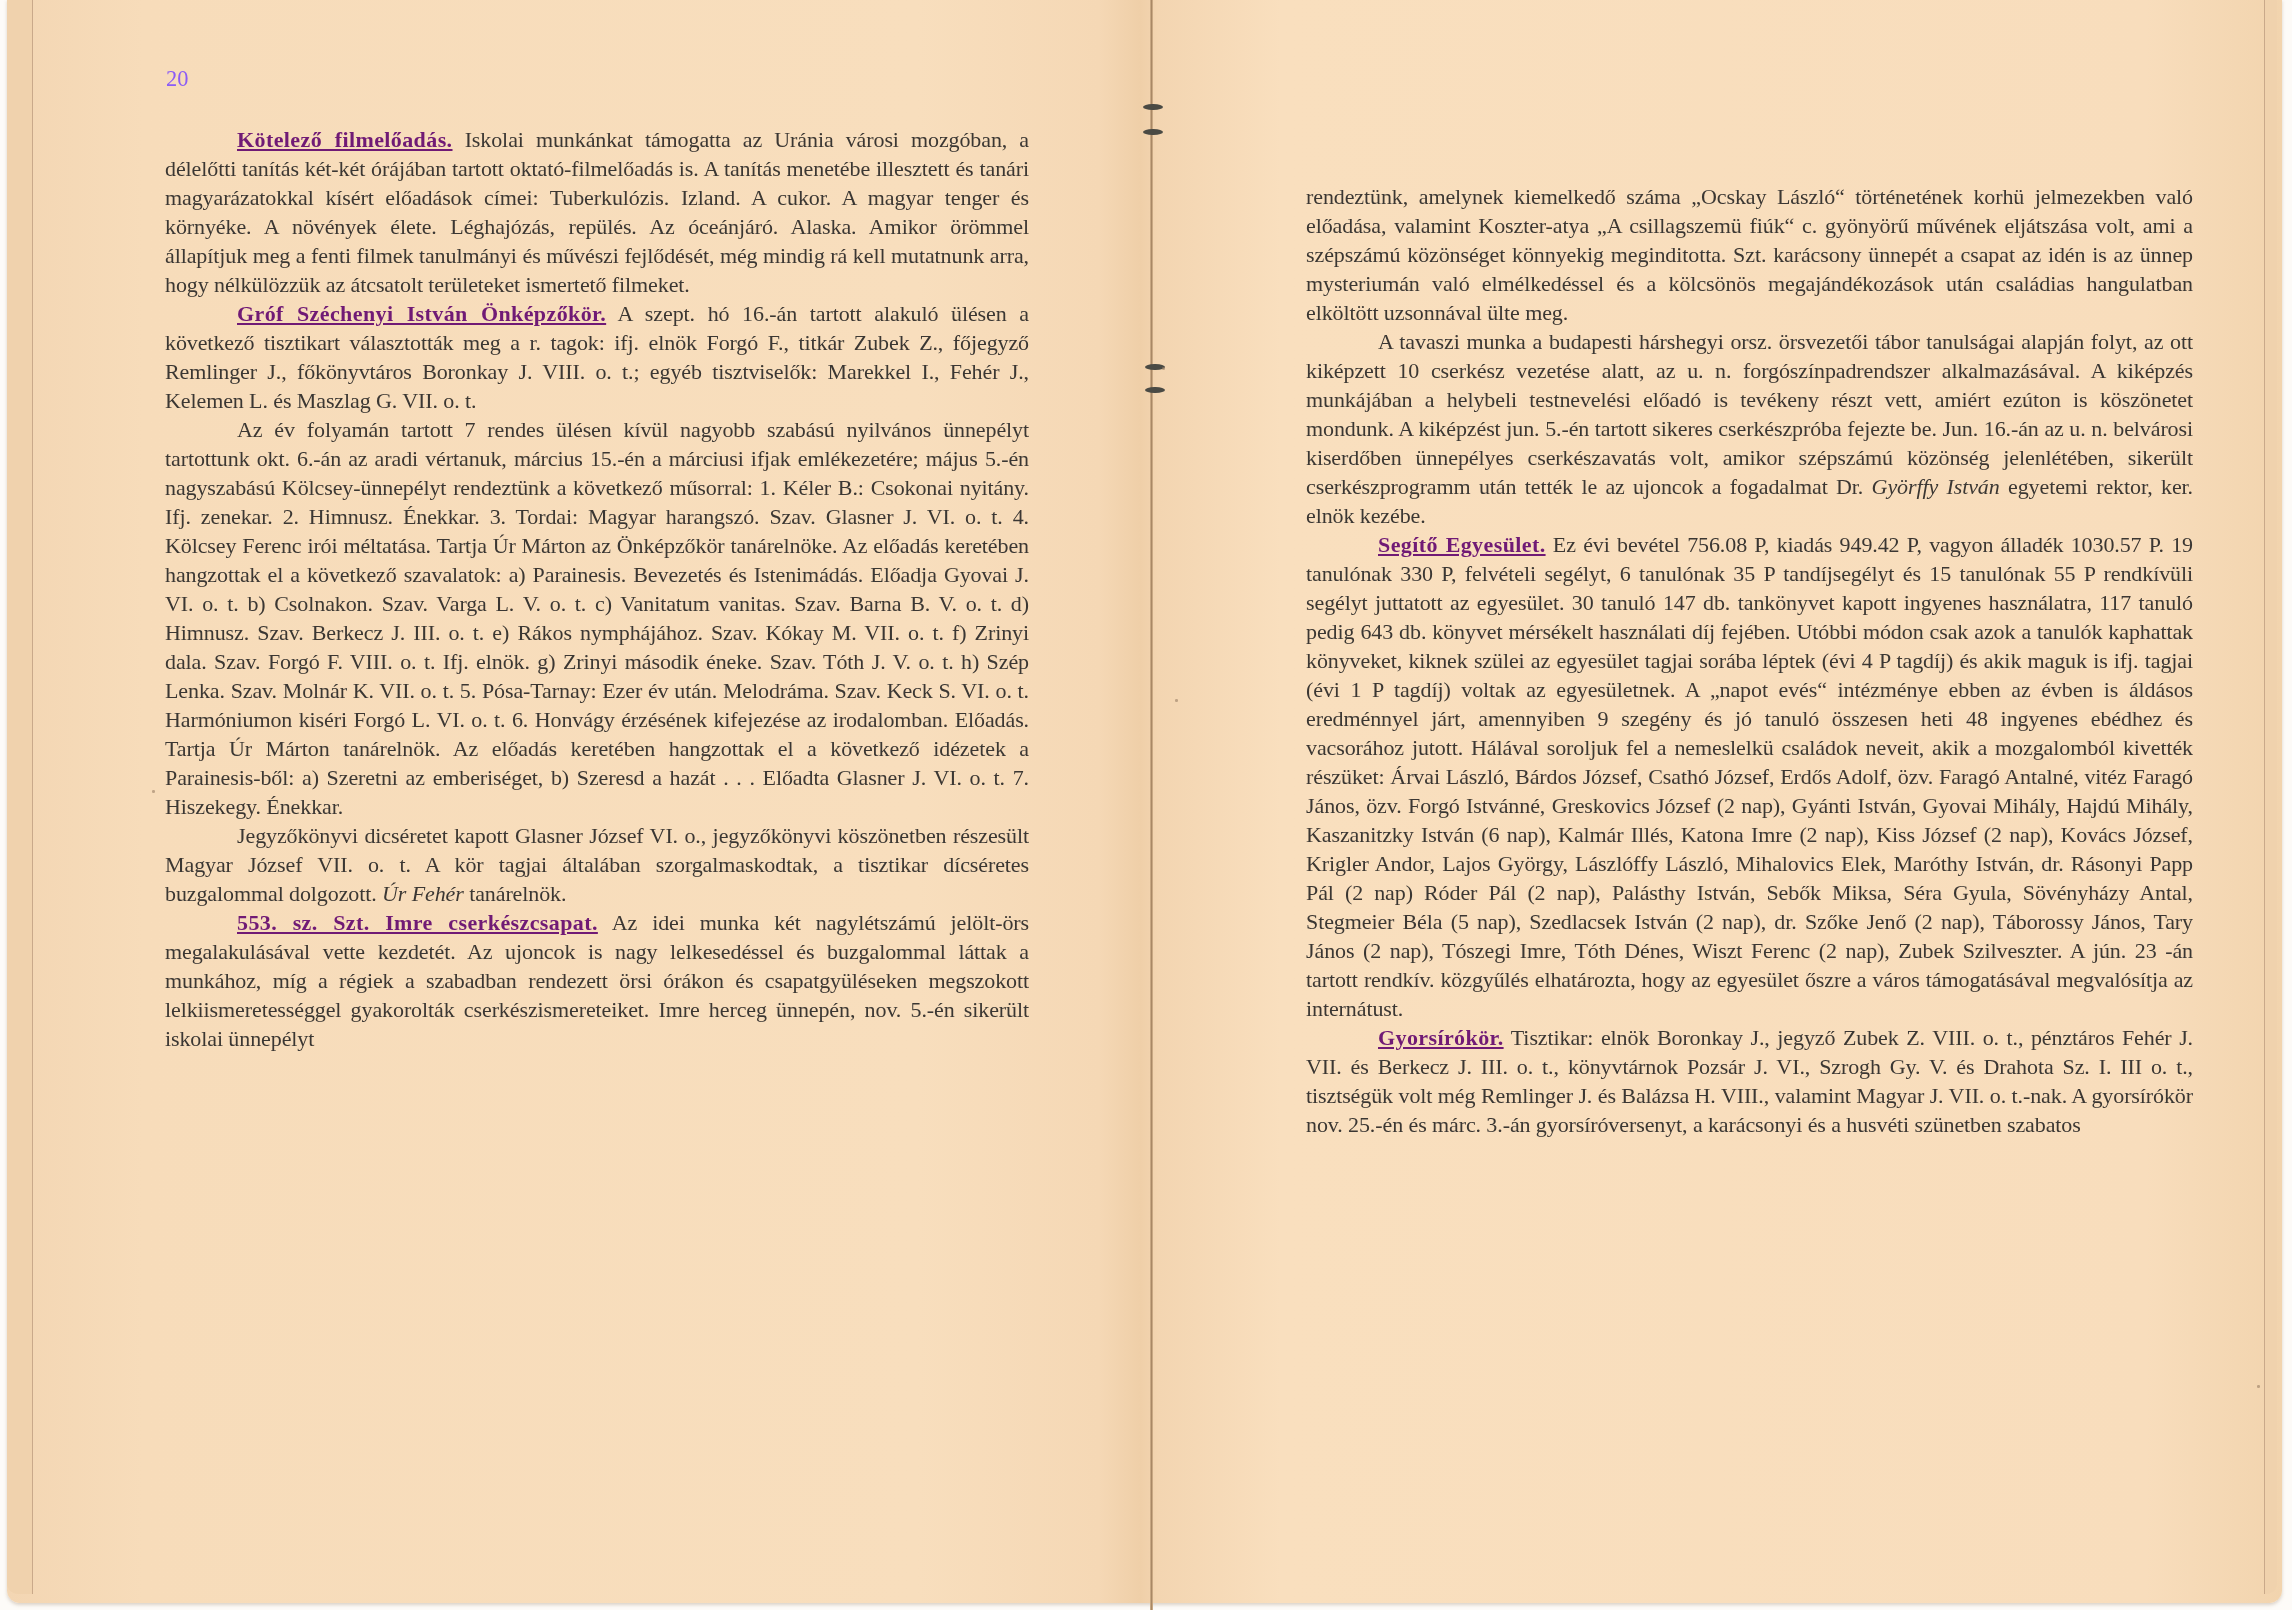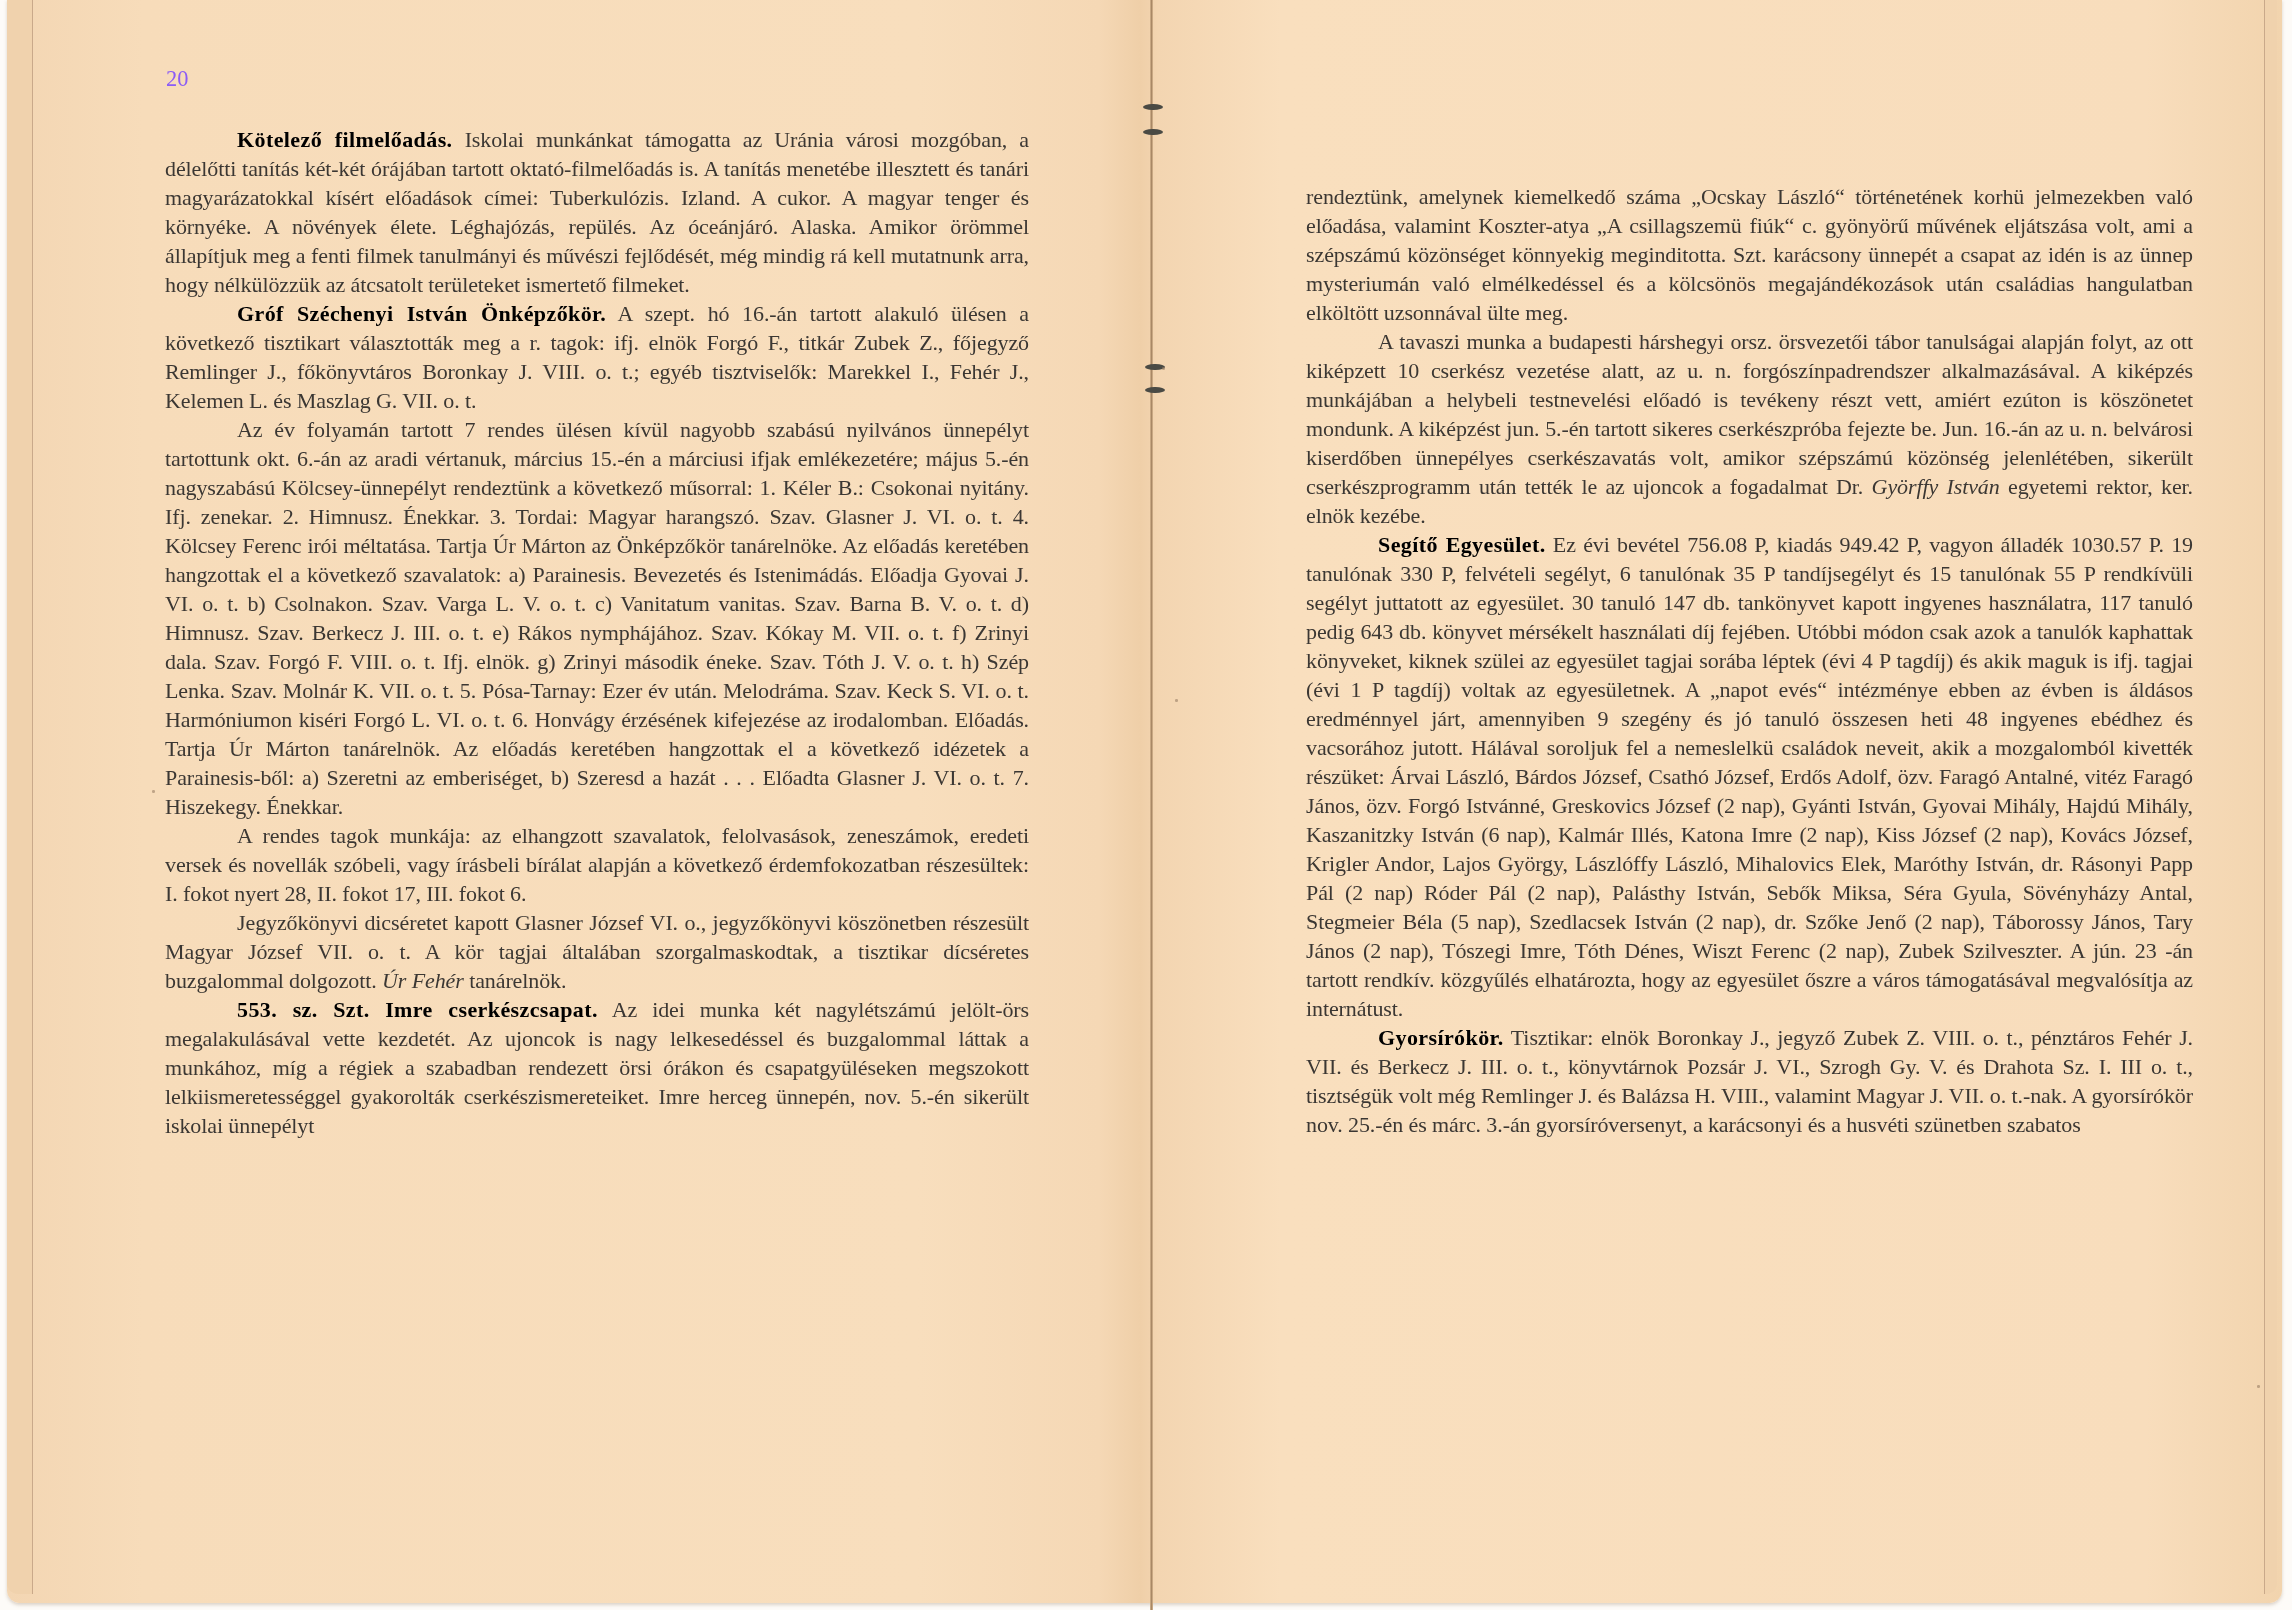--- a/index.html
+++ b/index.html
@@ -23,21 +23,21 @@
   .page-number { position:absolute; font-size:22.4px; color:#8b5cf6; top:66px; }
   .page-left .page-number { left:166px; }
   .page-right .page-number { left:1112px; top:66px; }
   .text-block {
     position:absolute; font-size:22px; line-height:29px; text-align:justify; letter-spacing:-0.1px;
   }
   .page-left .text-block { left:165px; width:864px; }
   .page-right .text-block { left:99px; width:887px;margin-top:48px; }
   .p { margin:0; text-indent:72px; }
   .p.noindent { text-indent:0; }
-  .lead { font-weight:bold; letter-spacing:0.4px; color:#000000; }
+  .lead { font-weight:bold; letter-spacing:0.4px; color:#701a75;text-decoration:underline; }
   .it { font-style:italic; }
   .section-title { text-align:center; font-size:27px; margin:9px 0 3.6px 0; text-indent:0; font-weight:bold; letter-spacing:0.9px; }
   .section-title .it { font-weight:normal; }
   .speck { position:absolute; width:2.7px; height:2.7px; background:#9a7f66; border-radius:50%; opacity:.6; }
 </style>
 </head>
 <body>
 
 <div class="spread"></div>
 <div class="edge-left"></div>
@@ -50,21 +50,20 @@
 
 <div class="page page-left">
   <div class="page-number">20</div>
   <div class="text-block" style="top:125px;">
     <div id="left-intro">
         <p class="p"><span class="lead">Kötelező filmelőadás.</span><span> Iskolai munkánkat támogatta az Uránia városi mozgóban, a délelőtti tanítás két-két órájában tartott oktató-filmelőadás is. A tanítás menetébe illesztett és tanári magyarázatokkal kísért előadások címei: Tuberkulózis. Izland. A cukor. A magyar tenger és környéke. A növények élete. Léghajózás, repülés. Az óceánjáró. Alaska. Amikor örömmel állapítjuk meg a fenti filmek tanulmányi és művészi fejlődését, még mindig rá kell mutatnunk arra, hogy nélkülözzük az átcsatolt területeket ismertető filmeket.</span></p>
       </div>
     <div id="left-sections">
         <p class="p"><span class="lead">Gróf Széchenyi István Önképzőkör.</span><span> A szept. hó 16.-án tartott alakuló ülésen a következő tisztikart választották meg a r. tagok: ifj. elnök Forgó F., titkár Zubek Z., főjegyző Remlinger J., főkönyvtáros Boronkay J. VIII. o. t.; egyéb tisztviselők: Marekkel I., Fehér J., Kelemen L. és Maszlag G. VII. o. t.</span></p>
         <p class="p"><span>Az év folyamán tartott 7 rendes ülésen kívül nagyobb szabású nyilvános ünnepélyt tartottunk okt. 6.-án az aradi vértanuk, március 15.-én a márciusi ifjak emlékezetére; május 5.-én nagyszabású Kölcsey-ünnepélyt rendeztünk a következő műsorral: 1. Kéler B.: Csokonai nyitány. Ifj. zenekar. 2. Himnusz. Énekkar. 3. Tordai: Magyar harangszó. Szav. Glasner J. VI. o. t. 4. Kölcsey Ferenc irói méltatása. Tartja Úr Márton az Önképzőkör tanárelnöke. Az előadás keretében hangzottak el a következő szavalatok: a) Parainesis. Bevezetés és Istenimádás. Előadja Gyovai J. VI. o. t. b) Csolnakon. Szav. Varga L. V. o. t. c) Vanitatum vanitas. Szav. Barna B. V. o. t. d) Himnusz. Szav. Berkecz J. III. o. t. e) Rákos nymphájához. Szav. Kókay M. VII. o. t. f) Zrinyi dala. Szav. Forgó F. VIII. o. t. Ifj. elnök. g) Zrinyi második éneke. Szav. Tóth J. V. o. t. h) Szép Lenka. Szav. Molnár K. VII. o. t. 5. Pósa-Tarnay: Ezer év után. Melodráma. Szav. Keck S. VI. o. t. Harmóniumon kiséri Forgó L. VI. o. t. 6. Honvágy érzésének kifejezése az irodalomban. Előadás. Tartja Úr Márton tanárelnök. Az előadás keretében hangzottak el a következő idézetek a Parainesis-ből: a) Szeretni az emberiséget, b) Szeresd a hazát . . . Előadta Glasner J. VI. o. t. 7. Hiszekegy. Énekkar.</span></p>
-        <p class="p"><span>A rendes tagok munkája: az elhangzott szavalatok, felolvasások, zeneszámok, eredeti versek és novellák szóbeli, vagy írásbeli bírálat alapján a következő érdemfokozatban részesültek: I. fokot nyert 28, II. fokot 17, III. fokot 6.</span></p>
         <p class="p"><span>Jegyzőkönyvi dicséretet kapott Glasner József VI. o., jegyzőkönyvi köszönetben részesült Magyar József VII. o. t. A kör tagjai általában szorgalmaskodtak, a tisztikar dícséretes buzgalommal dolgozott. </span><span class="it">Úr Fehér</span><span> tanárelnök.</span></p>
         <p class="p"><span class="lead">553. sz. Szt. Imre cserkészcsapat.</span><span> Az idei munka két nagylétszámú jelölt-örs megalakulásával vette kezdetét. Az ujoncok is nagy lelkesedéssel és buzgalommal láttak a munkához, míg a régiek a szabadban rendezett örsi órákon és csapatgyüléseken megszokott lelkiismeretességgel gyakorolták cserkészismereteiket. Imre herceg ünnepén, nov. 5.-én sikerült iskolai ünnepélyt</span></p>
       </div>
   </div>
 </div>
 
 <div class="page page-right">
   <div class="page-number">21</div>
   <div class="text-block" style="top:134px;">
     <div id="right-body">

